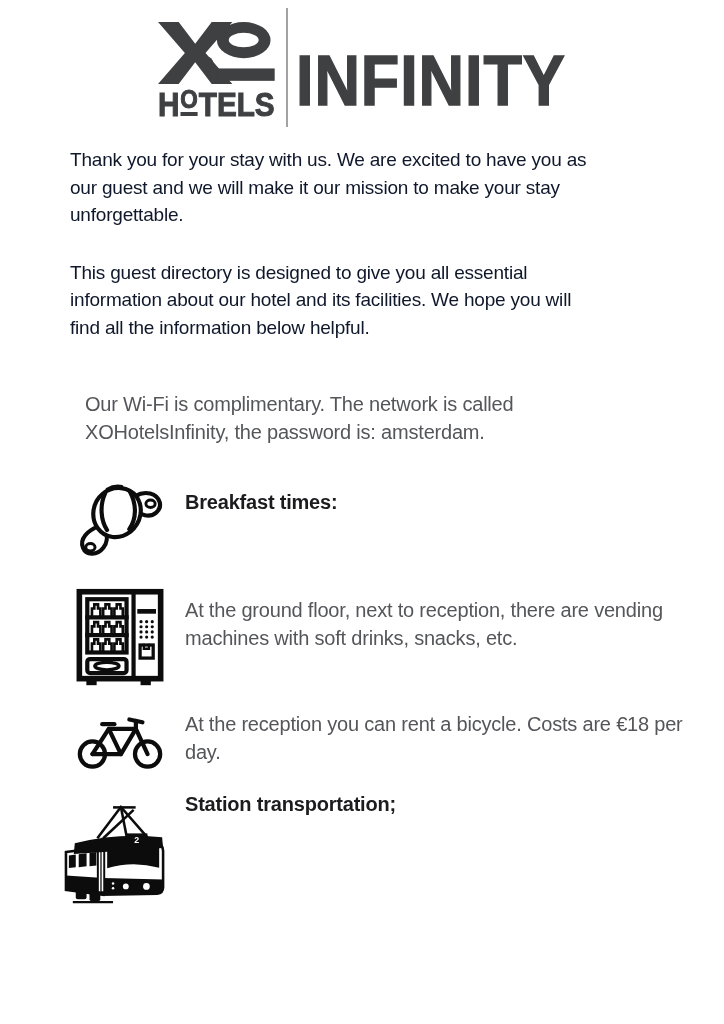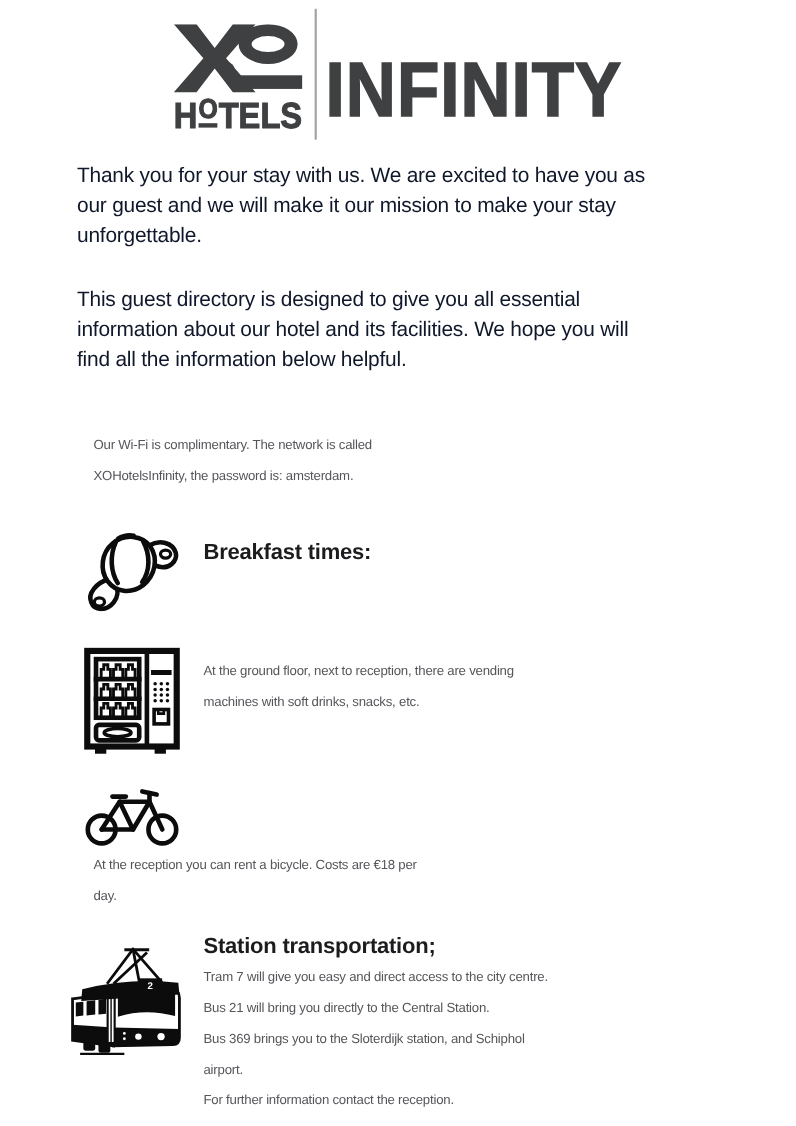--- a/index.html
+++ b/index.html
@@ -35,34 +35,34 @@
     margin:0;font-size:19px;line-height:27.5px;letter-spacing:-0.2px;
     color:#0f172a;white-space:pre-line;
   }
   .para2{margin-top:30px;}
   
   .items{margin:47px 28px 0 70px;}
   .row{display:flex;align-items:flex-start;}
   .icon-cell{width:100px;flex:none;display:flex;justify-content:center;}
   .text-cell{margin-left:15px;flex:1;}
   .body-lines{
-    margin:0;font-size:12px;line-height:28px;letter-spacing:-0.2px;
+    margin:0;font-size:20px;line-height:28px;letter-spacing:-0.2px;
     color:#55565a;white-space:pre-line;
   }
   .item-heading{
     margin:0;font-size:20px;line-height:28px;letter-spacing:-0.2px;
     font-weight:700;color:#1c1c1e;
   }
   .row-wifi{margin-bottom:36px;}
   .row-wifi .text-cell{padding-top:2px;}
   .row-breakfast{margin-bottom:32px;}
   .row-breakfast .text-cell{padding-top:6px;}
   .row-vending{margin-bottom:22px;}
   .row-vending .text-cell{padding-top:8px;}
-  .row-bicycle{margin-bottom:18px;flex-direction:column;}
+  .row-bicycle{margin-bottom:18px;}
   .row-bicycle .text-cell{padding-top:0;}
   .row-transport .icon-cell{width:108px;margin-left:-8px;}
   .row-transport .icon-cell svg{margin-top:8px;}
 </style>
 </head>
 <body>
 
 <div class="page">
 
   <header class="header">
@@ -216,22 +216,17 @@
           <circle cx="84" cy="90" r="3.4" fill="#fff"></circle>
           <circle cx="50" cy="87" r="1.3" fill="#fff"></circle>
           <circle cx="50" cy="92" r="1.3" fill="#fff"></circle>
           <rect x="12" y="94" width="11" height="9" rx="2" fill="#0c0c0c"></rect>
           <rect x="26" y="96" width="11" height="9" rx="2" fill="#0c0c0c"></rect>
           <path d="M9 106 H50" stroke="#0c0c0c" stroke-width="2.2"></path>
         </svg>
       </div>
       <div class="text-cell">
         <p class="item-heading">Station transportation;</p>
-        <p class="body-lines">Tram 7 will give you easy and direct access to the city centre.
-Bus 21 will bring you directly to the Central Station.
-Bus 369 brings you to the Sloterdijk station, and Schiphol
-airport.
-For further information contact the reception.</p>
       </div>
     </div>
 
   </section>
 </div>
 
 </body></html>

